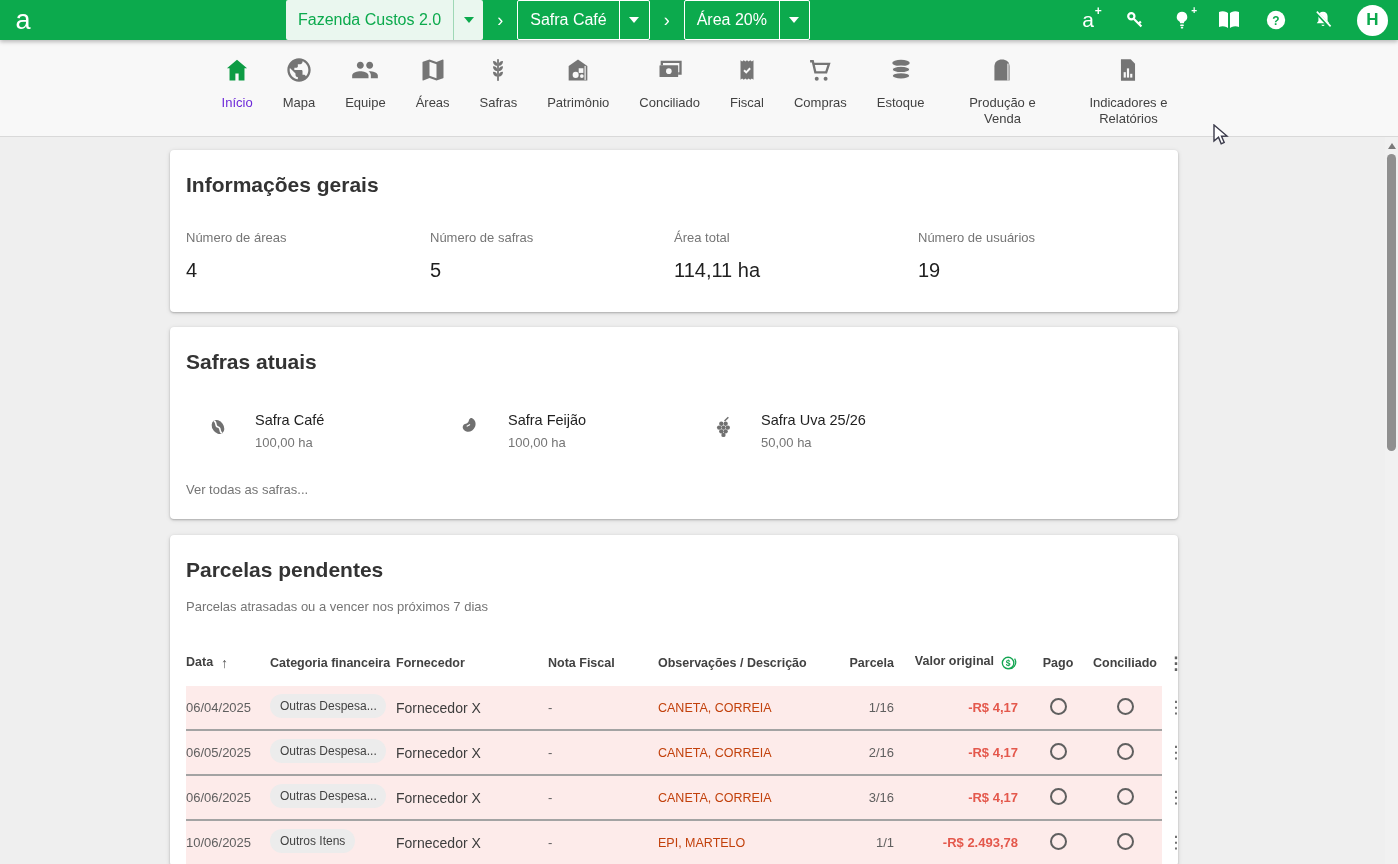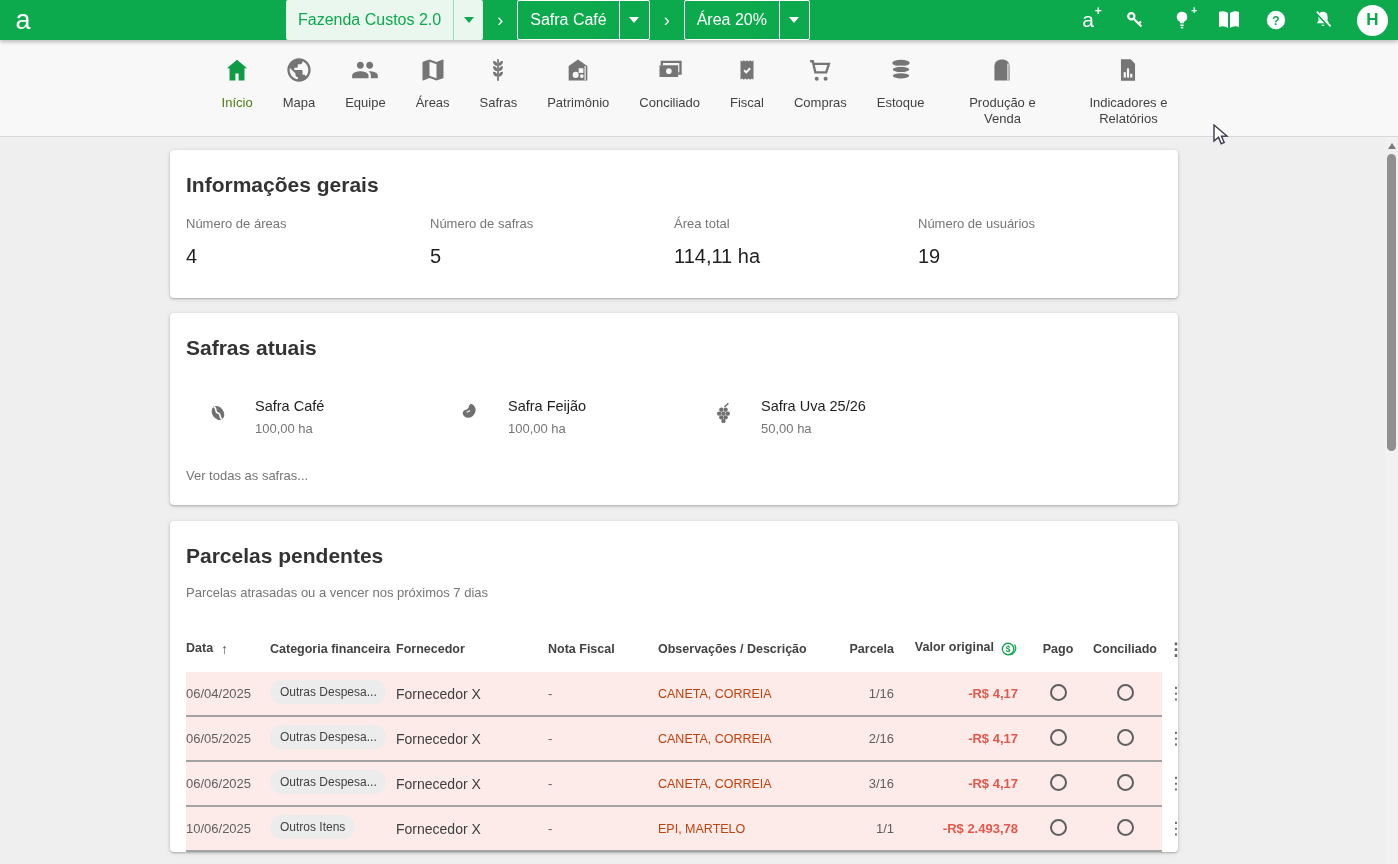--- a/index.html
+++ b/index.html
@@ -29,31 +29,31 @@
   .aplus { color:#fff; font-size:21px; position:relative; }
   .aplus .plus { position:absolute; top:-4px; right:-8px; font-size:12px; font-weight:bold; }
   .bulb-plus { position:absolute; top:-2px; right:-2px; color:#fff; font-size:10px; font-weight:bold; }
 
   
   .navbar { height:97px; background:#f8f8f8; border-bottom:1px solid #d9d9d9; display:flex;
             justify-content:center; align-items:flex-start; padding-top:14px; gap:4px; position:relative; z-index:20; }
   .nav-item { display:flex; flex-direction:column; align-items:center; padding:0 13px; cursor:pointer; color:#424242; }
   .nav-item .ic { height:32px; display:flex; align-items:center; justify-content:center; color:#757575; }
   .nav-item .nl { font-size:13px; margin-top:9px; text-align:center; line-height:1.25; max-width:96px; }
-  .nav-item.active { color:#4d7c0f; }
+  .nav-item.active { color:#6d28d9; }
   .nav-item.active .ic { color:#0d9c44; }
 
   
   .content { position:relative; }
   .card { width:1008px; margin-left:170px; background:#fff; border-radius:4px;
           box-shadow:0 1px 2px rgba(0,0,0,.22), 0 1px 5px rgba(0,0,0,.12); }
   .card-title { font-size:21px; color:#333; }
 
   .card-info { margin-top:13px; padding:23px 16px 30px; }
-  .stats { display:flex; margin-top:19px; }
+  .stats { display:flex; margin-top:33px; }
   .stat { width:253px; }
   .stat .sl { font-size:13px; color:#757575; }
   .stat .sv { font-size:20px; color:#1f1f1f; margin-top:14px; }
 
   .card-safras { margin-top:15px; padding:23px 16px 22px; }
   .safra-row { display:flex; margin-top:38px; margin-left:19px; }
   .safra { width:253px; display:flex; align-items:flex-start; gap:24px; cursor:pointer; }
   .safra .si { width:26px; height:26px; color:#707070; margin-top:2px; }
   .safra .sn { font-size:14.5px; color:#1f1f1f; }
   .safra .sa { font-size:13px; color:#757575; margin-top:7px; }

